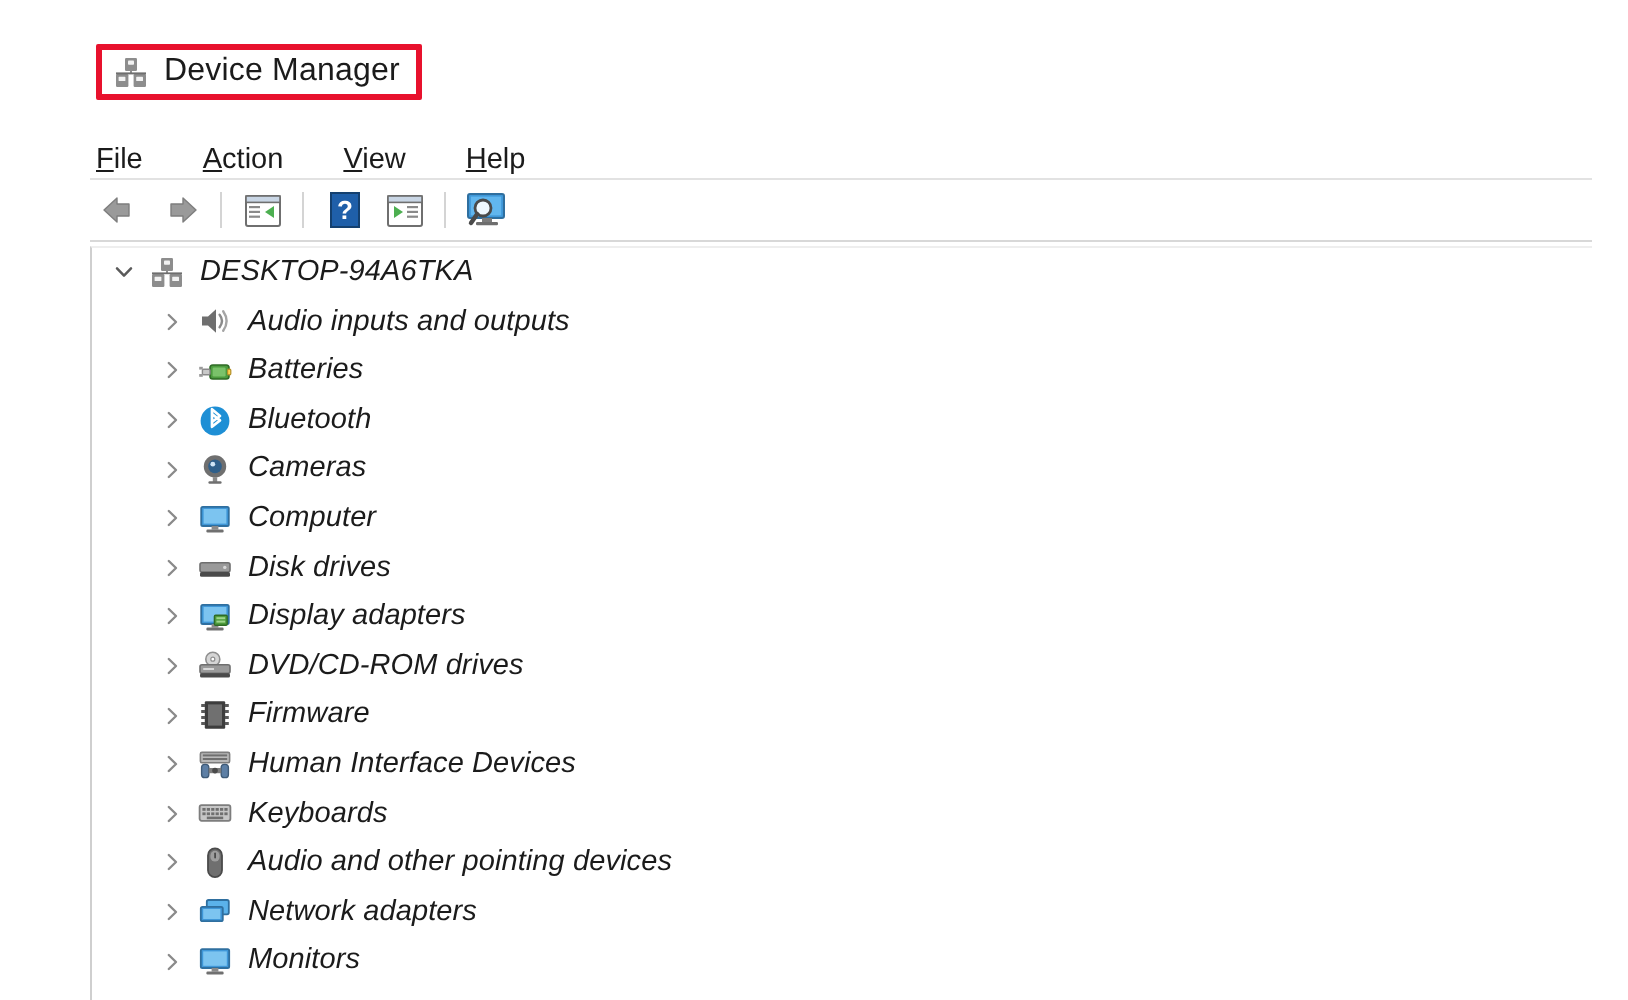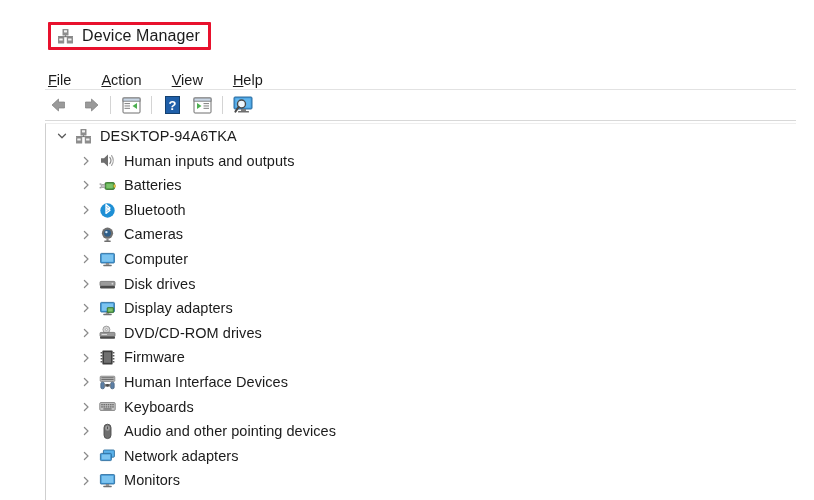--- a/index.html
+++ b/index.html
@@ -121,20 +121,21 @@
     box-sizing: border-box;
     overflow: hidden;
   }
 
   .tree-row {
     display: flex;
     align-items: center;
     height: 24.6px;
     padding-left: 6px;
     white-space: nowrap;
+    font-style: italic;
   }
   .tree-row.level-0 { padding-left: 8px; }
   .tree-row.level-1 { padding-left: 32px; }
 
   .chev {
     width: 16px;
     height: 16px;
     display: flex;
     align-items: center;
     justify-content: center;
@@ -285,21 +286,21 @@
             <path d="M3.4 1.5 L7 5 L3.4 8.5" fill="none" stroke="#8a8a8a" stroke-width="1.2" stroke-linecap="round" stroke-linejoin="round"></path>
           </svg>
       </span>
       <span class="row-icon">
         <svg width="17" height="17" viewBox="0 0 17 17">
           <path d="M2 6.2 L5 6.2 L9 2.6 L9 14.4 L5 10.8 L2 10.8 Z" fill="#6f6f6f"></path>
           <path d="M10.8 5.4 Q13.2 8.5 10.8 11.6" fill="none" stroke="#8a8a8a" stroke-width="1.2" stroke-linecap="round"></path>
           <path d="M12.6 3.6 Q16 8.5 12.6 13.4" fill="none" stroke="#a5a5a5" stroke-width="1.2" stroke-linecap="round"></path>
         </svg>
       </span>
-      <span class="row-label">Human inputs and outputs</span>
+      <span class="row-label">Audio inputs and outputs</span>
     </div>
 
     <div class="tree-row level-1">
       <span class="chev">
         <svg width="10" height="10" viewBox="0 0 10 10">
             <path d="M3.4 1.5 L7 5 L3.4 8.5" fill="none" stroke="#8a8a8a" stroke-width="1.2" stroke-linecap="round" stroke-linejoin="round"></path>
           </svg>
       </span>
       <span class="row-icon">
         <svg width="17" height="17" viewBox="0 0 17 17">

